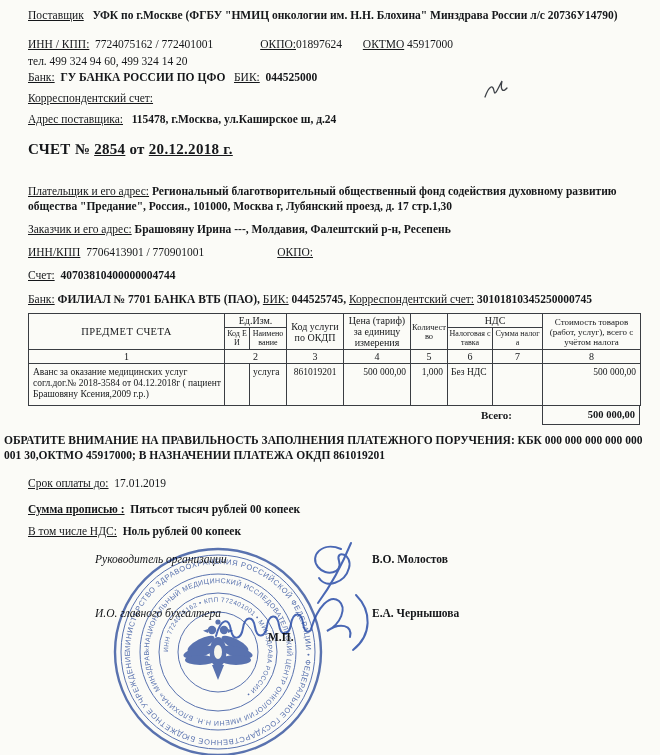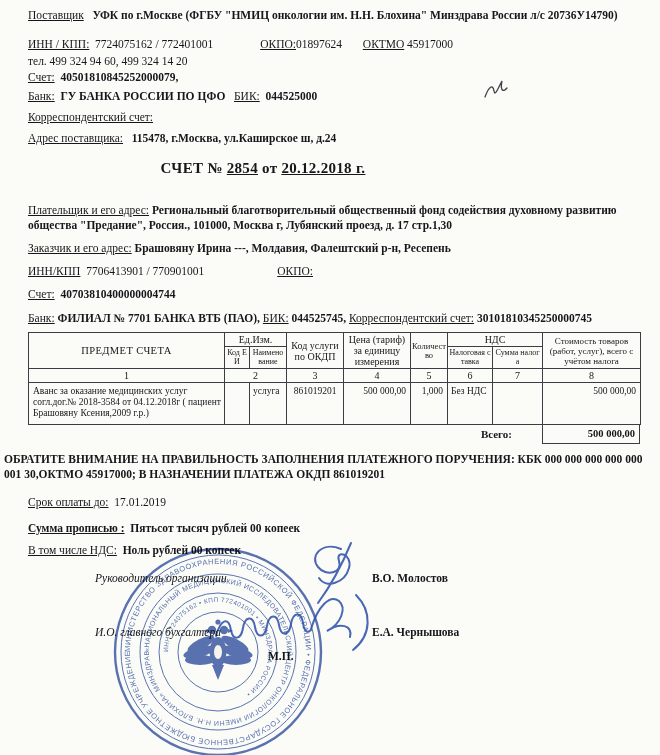--- a/index.html
+++ b/index.html
@@ -12,21 +12,21 @@
     overflow:hidden;
   }
   .page { position:absolute; inset:0; padding:8px 20px 0 28px; }
   .ln { font-size:11.5px; line-height:15px; white-space:nowrap; }
   .lbl { text-decoration:underline; }
   .b { font-weight:bold; }
   .mb14{margin-bottom:14px}.mb8{margin-bottom:8px}.mb6{margin-bottom:6px}
   .mb4{margin-bottom:4px}.mb2{margin-bottom:2px}.mb1{margin-bottom:1px}.mb9{margin-bottom:9px}
   .wrap { white-space:normal; }
 
-  .title-row { width:470px; text-align:center; margin:14px 0 26px 0;
+  .title-row { width:470px; text-align:left; margin:14px 0 26px 0;
                font-size:15px; font-weight:bold; letter-spacing:.3px; }
   .title-row .u { text-decoration:underline; }
 
   table.inv { border-collapse:collapse; table-layout:fixed; width:612px; margin-top:6px; }
   table.inv th, table.inv td { border:1px solid #3a3d42; font-weight:normal; overflow:hidden; }
   .th-main { font-size:10px; text-align:center; vertical-align:middle; padding:1px 2px; line-height:11px;}
   .th-subject { font-size:10.5px; letter-spacing:.4px;margin-left:33px; }
   .th-sub { font-size:8px; text-align:center; vertical-align:top; padding:1px; line-height:9px; word-break:break-all; }
   .th-cost { font-size:9px; line-height:10px; }
   .num-row td { font-size:10px; text-align:center; height:14px; line-height:12px; }
@@ -67,24 +67,20 @@
 
   <div class="ln mb2">
     <span class="lbl">ИНН / КПП:</span>&nbsp;
     <span>7724075162 / 772401001</span>
     <span style="margin-left:44px"><span class="lbl">ОКПО:</span><span>01897624</span></span>
     <span style="margin-left:18px"><span class="lbl">ОКТМО</span>&nbsp;<span>45917000</span></span>
   </div>
 
   <div class="ln mb1">тел. 499 324 94 60, 499 324 14 20</div>
 
-  <div class="ln mb4">
-    <span class="lbl">Счет:</span>&nbsp;
-    <span class="b">40501810845252000079,</span>
-  </div>
 
   <div class="ln mb6">
     <span class="lbl">Банк:</span>&nbsp;
     <span class="b">ГУ БАНКА РОССИИ ПО ЦФО</span>&nbsp;&nbsp;
     <span class="lbl">БИК:</span>&nbsp;
     <span class="b">044525000</span>
   </div>
 
   <div class="ln mb6">
     <span class="lbl">Корреспондентский счет:</span>

